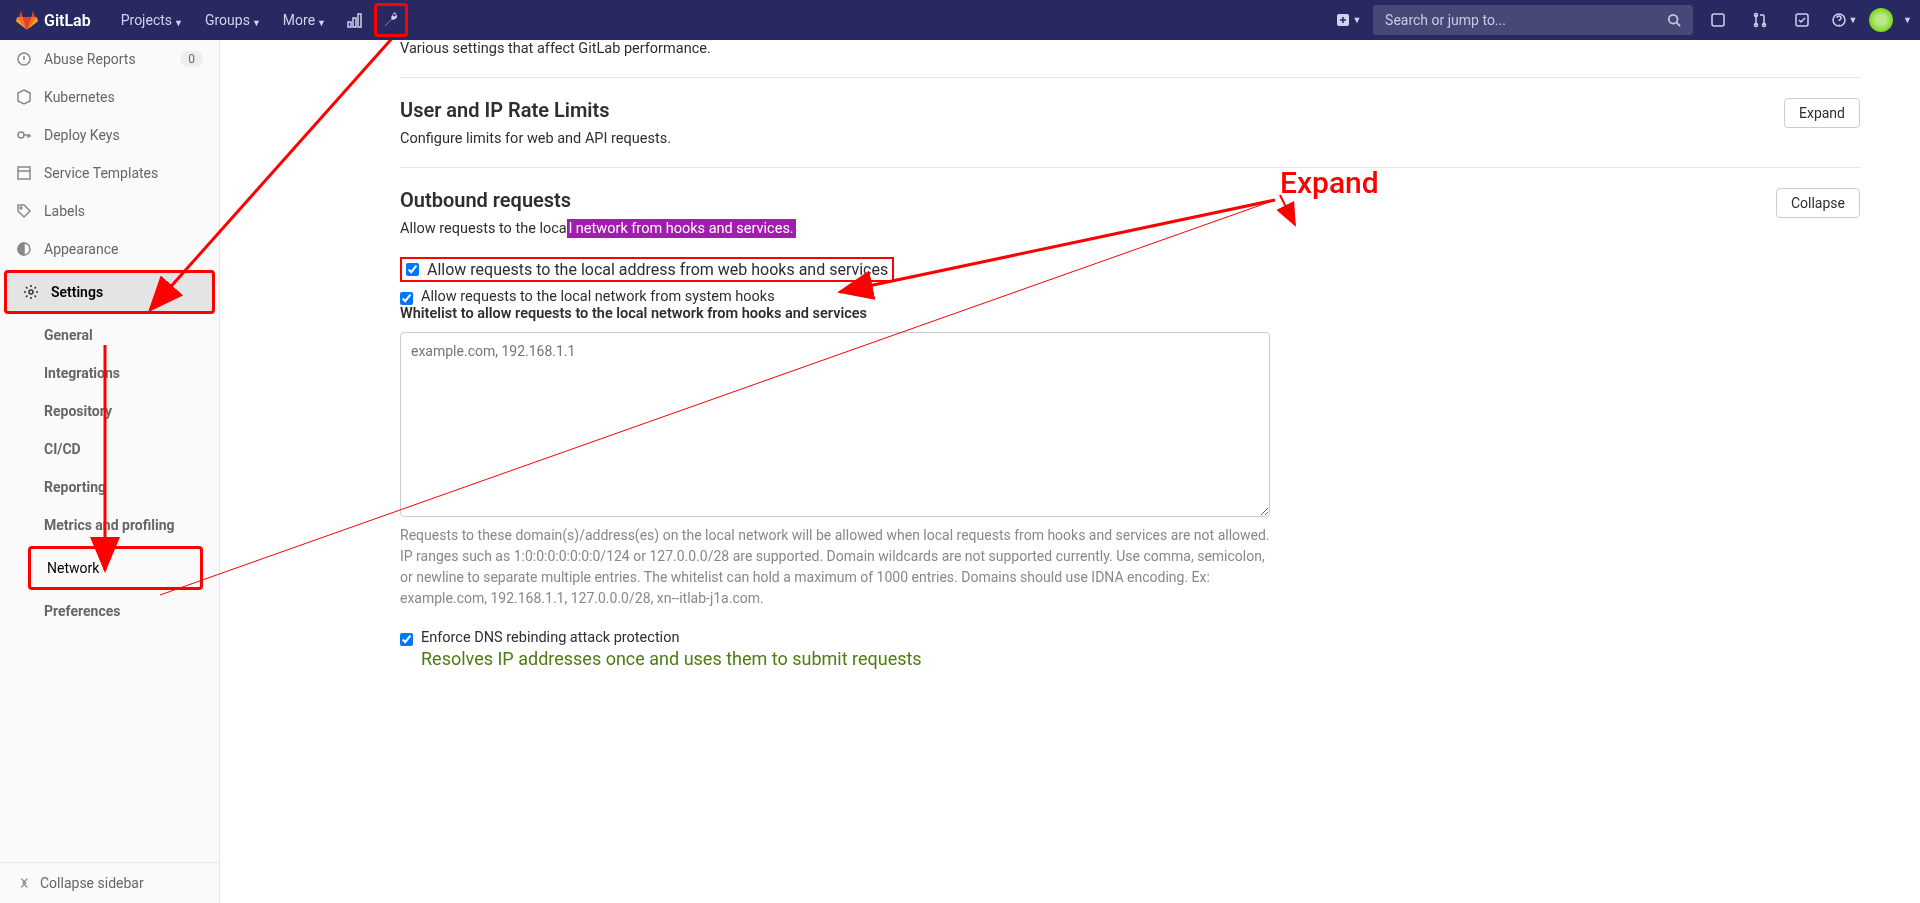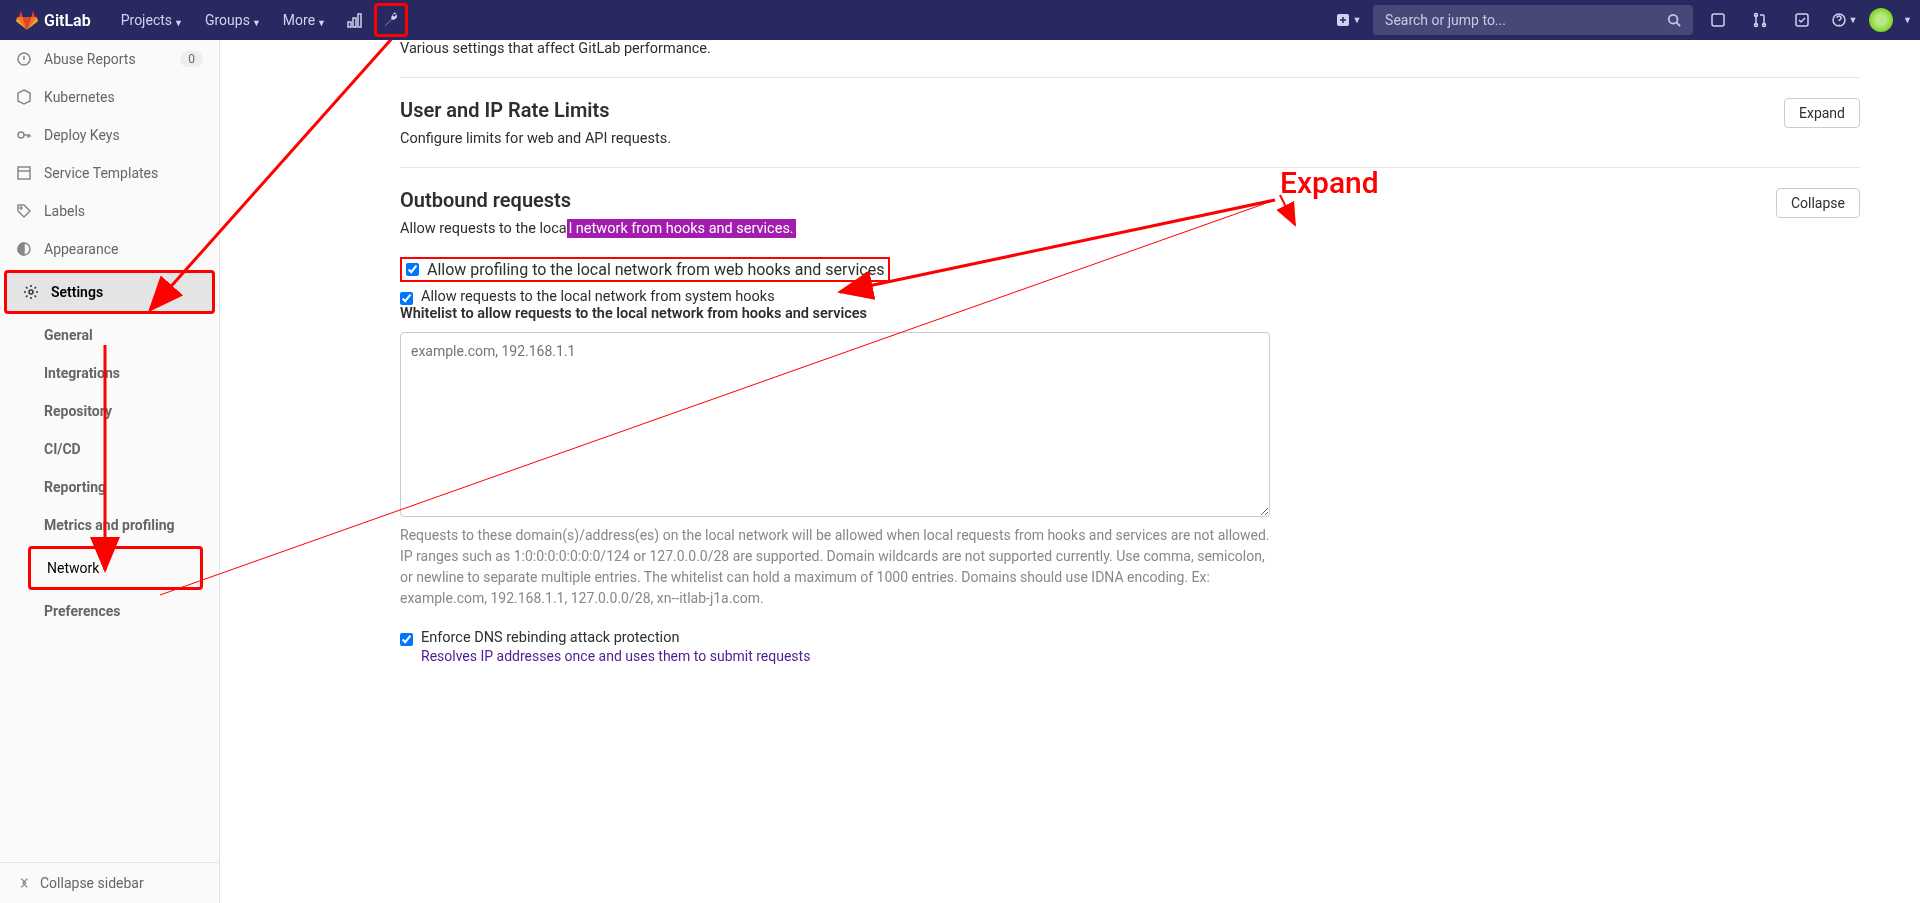--- a/index.html
+++ b/index.html
@@ -34,21 +34,21 @@
 .section-header h2 { font-size: 20px; font-weight: 600; color: #2e2e2e; margin-bottom: 8px; }
 .section-header p { color: #2e2e2e; font-size: 14.5px; }
 .expand-btn { background: #fff; border: 1px solid #ccc; border-radius: 4px; padding: 6px 14px; font-size: 14px; cursor: pointer; color: #2e2e2e; white-space: nowrap; }
 .highlighted-text { background: #a21caf; color: #fff; padding: 1px 2px; }
 .form-check { display: flex; align-items: flex-end; gap: 8px; margin-top: 6px; font-size: 14.5px; }
 .form-check input { width: 13px; height: 13px; }
 .red-inline-box { border: 2px solid #ff0000; padding: 1px 4px; display: inline-flex; align-items: center; gap: 8px; }
 .form-label { font-weight: 600; font-size: 14.5px; display: block; }
 .whitelist-ta { width: 100%; max-width: 870px; height: 185px; border: 1px solid #ccc; border-radius: 4px; margin-top: 10px; padding: 10px; font-size: 14px; font-family: inherit; resize: both; }
 .help-text { font-size: 14px; color: #888; max-width: 870px; margin-top: 4px; line-height: 1.5; }
-.sub-help { font-size: 14px; color: #4c1d95; margin-left: 21px; margin-top: 2px; }
+.sub-help { font-size: 18px; color: #4d7c0f; margin-left: 21px; margin-top: 2px; }
 .annotations { position: absolute; top: 0; left: 0; width: 100%; height: 100%; pointer-events: none; z-index: 50; }
 .expand-label { position: absolute; color: #ff0000; font-size: 30px; font-weight: 500; }
 .dropdown-caret { font-size: 9px; margin-left: 2px; }
 </style>
 </head>
 <body>
 
 <div class="topbar">
   <div class="logo">
     <svg viewBox="0 0 36 36">
@@ -256,21 +256,21 @@
         <div>
           <h2>Outbound requests</h2>
           <p><span>Allow requests to the loca</span><span class="highlighted-text">l network from hooks and services.</span></p>
         </div>
         <button class="expand-btn">Collapse</button>
       </div>
 
       <div style="margin-top:20px">
         <span class="red-inline-box">
           <input type="checkbox" checked="" style="">
-          <span>Allow profiling to the local network from web hooks and services</span>
+          <span>Allow requests to the local address from web hooks and services</span>
         </span>
         <div class="form-check">
           <input type="checkbox" checked="" style="">
           <span>Allow requests to the local network from system hooks</span>
         </div>
 
         <label class="form-label">Whitelist to allow requests to the local network from hooks and services</label>
         <textarea class="whitelist-ta" placeholder="example.com, 192.168.1.1" style=""></textarea>
         <p class="help-text">Requests to these domain(s)/address(es) on the local network will be allowed when local requests from hooks and services are not allowed. IP ranges such as 1:0:0:0:0:0:0:0/124 or 127.0.0.0/28 are supported. Domain wildcards are not supported currently. Use comma, semicolon, or newline to separate multiple entries. The whitelist can hold a maximum of 1000 entries. Domains should use IDNA encoding. Ex: example.com, 192.168.1.1, 127.0.0.0/28, xn--itlab-j1a.com.</p>
 

